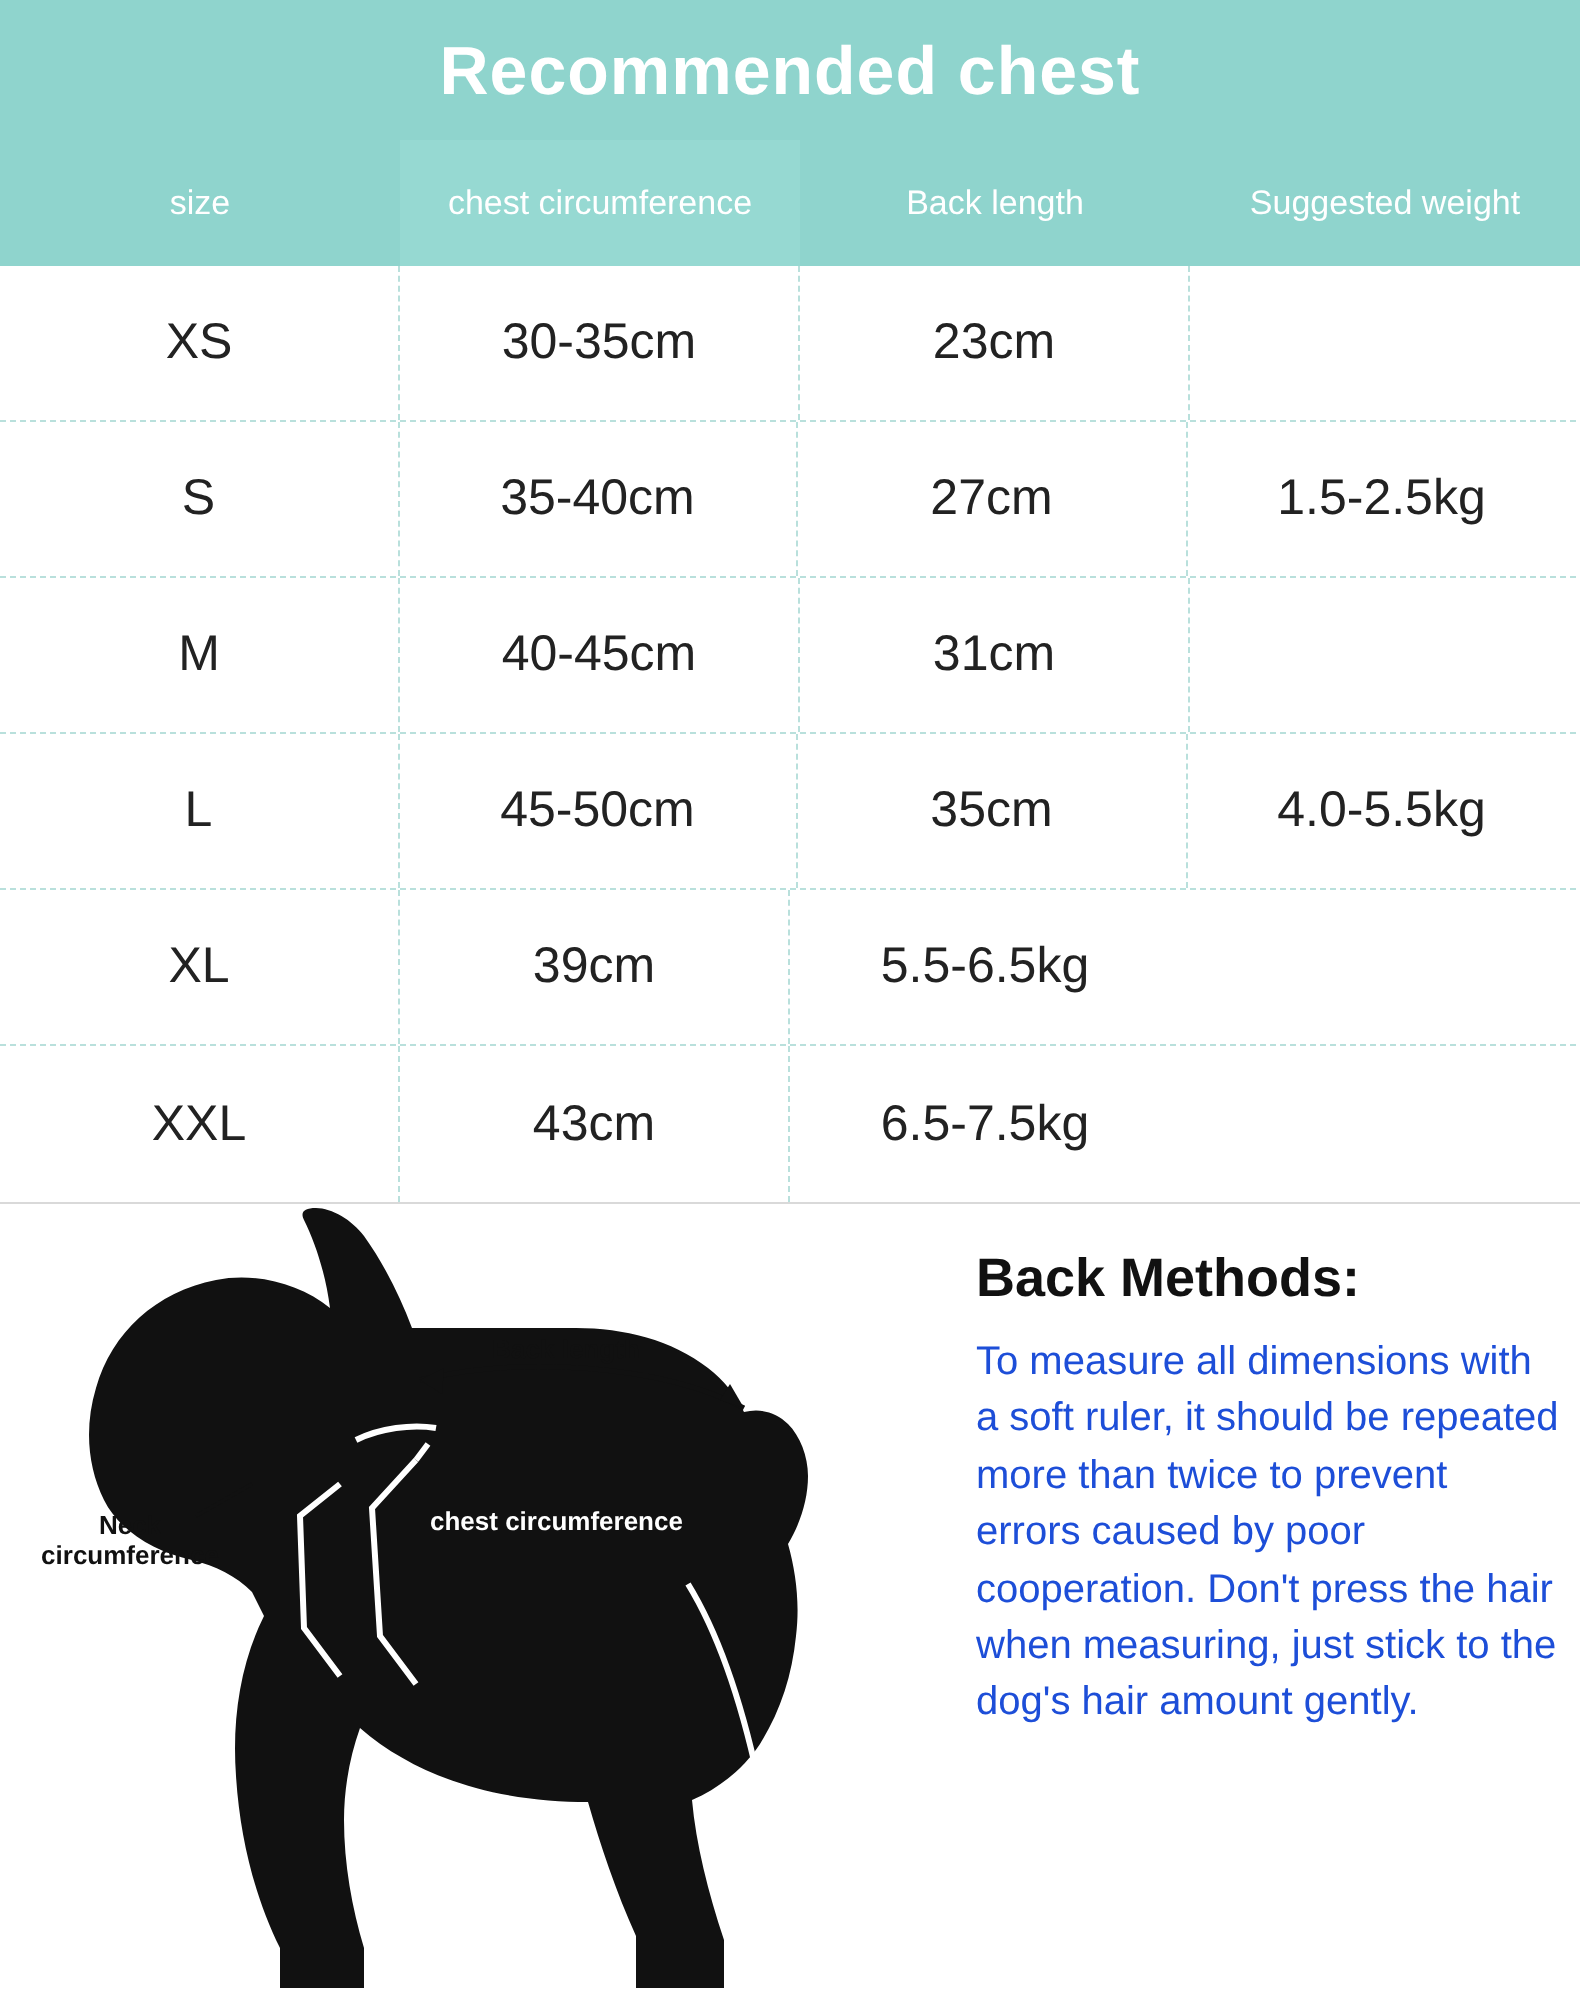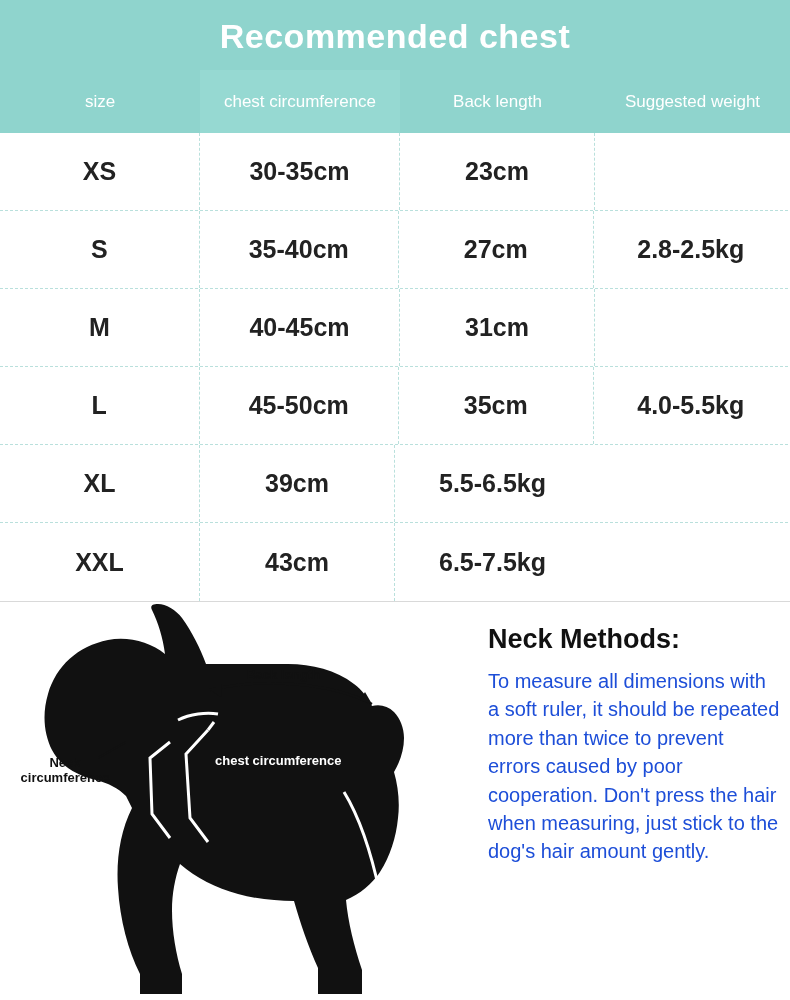--- a/index.html
+++ b/index.html
@@ -53,21 +53,20 @@
     line-height: 1.15;
   }
   .hcol.c0 { width: 200px; }
   .hcol.c1 { width: 200px; background: #96d9d2; }
   .hcol.c2 { width: 195px; }
   .hcol.c3 { width: 195px; }
 
   
   .table {
     width: 788px;
-    font-weight: bold;
   }
   .row {
     display: flex;
     height: 78px;
     border-bottom: 1px dashed #b9e0dc;
     box-sizing: border-box;
   }
   .row:last-child { border-bottom: none; }
   .cell {
     display: flex;
@@ -149,21 +148,21 @@
   <div class="table">
     <div class="row">
       <div class="cell c0">XS</div>
       <div class="cell c1">30-35cm</div>
       <div class="cell c2">23cm</div>
     </div>
     <div class="row">
       <div class="cell c0">S</div>
       <div class="cell c1">35-40cm</div>
       <div class="cell c2">27cm</div>
-      <div class="cell c3">2.8-2.5kg</div>
+      <div class="cell c3">1.5-2.5kg</div>
     </div>
     <div class="row">
       <div class="cell c0">M</div>
       <div class="cell c1">40-45cm</div>
       <div class="cell c2">31cm</div>
     </div>
     <div class="row">
       <div class="cell c0">L</div>
       <div class="cell c1">45-50cm</div>
       <div class="cell c2">35cm</div>
@@ -242,18 +241,18 @@
 
       <div class="label label-back">Back length</div>
       <div class="label label-neck">
         <span>Neck</span><br>
         <span>circumference</span>
       </div>
       <div class="label label-chest on-dark">chest circumference</div>
     </div>
 
     <div class="methods">
-      <div class="methods-title">Neck Methods:</div>
+      <div class="methods-title">Back Methods:</div>
       <div class="methods-body">To measure all dimensions with a soft ruler, it should be repeated more than twice to prevent errors caused by poor cooperation. Don't press the hair when measuring, just stick to the dog's hair amount gently.</div>
     </div>
 
   </div>
 </div>
 
 </body></html>

